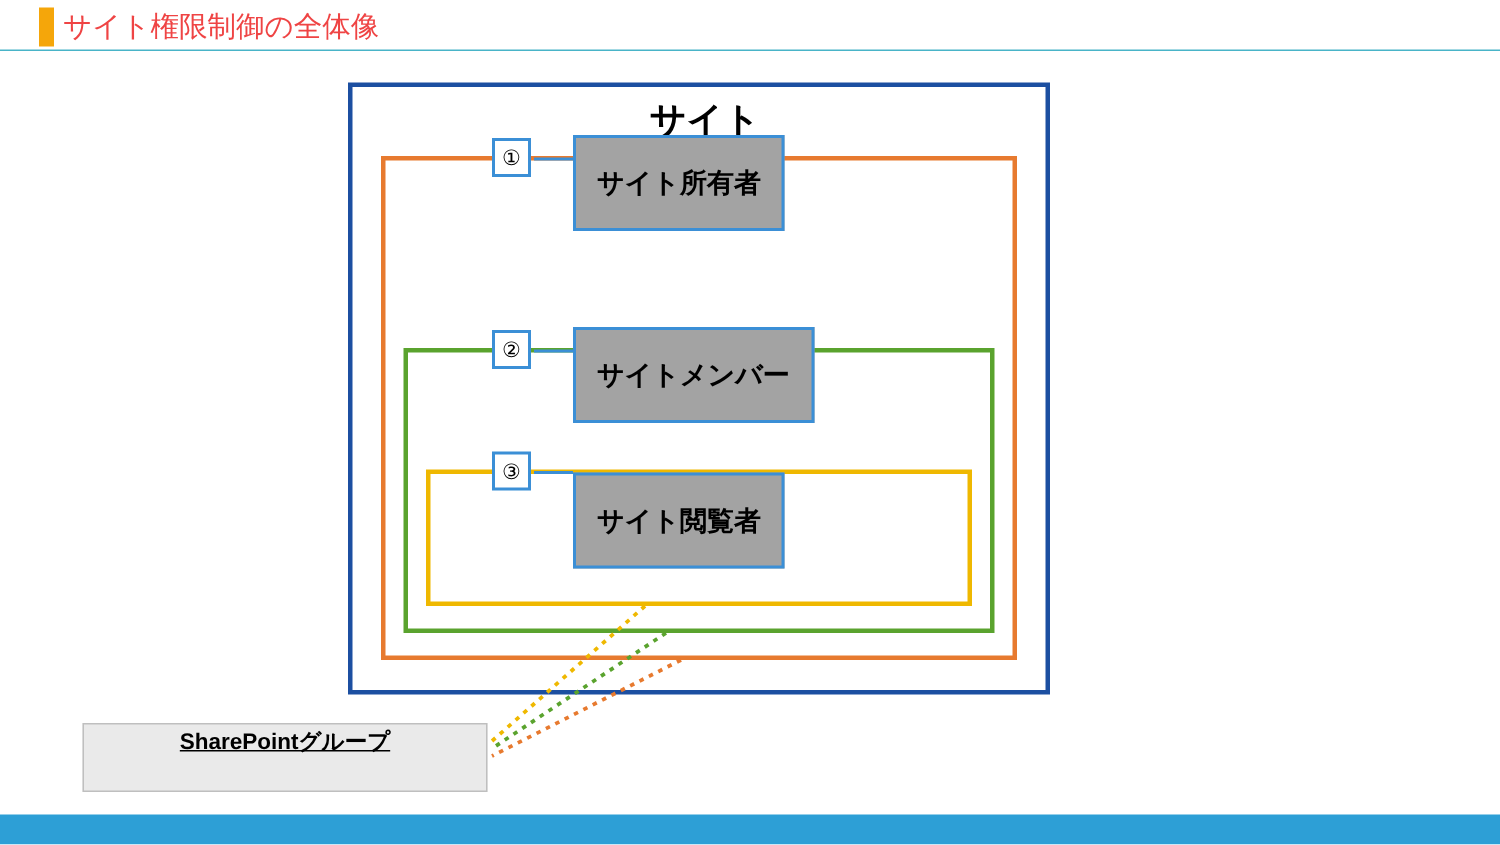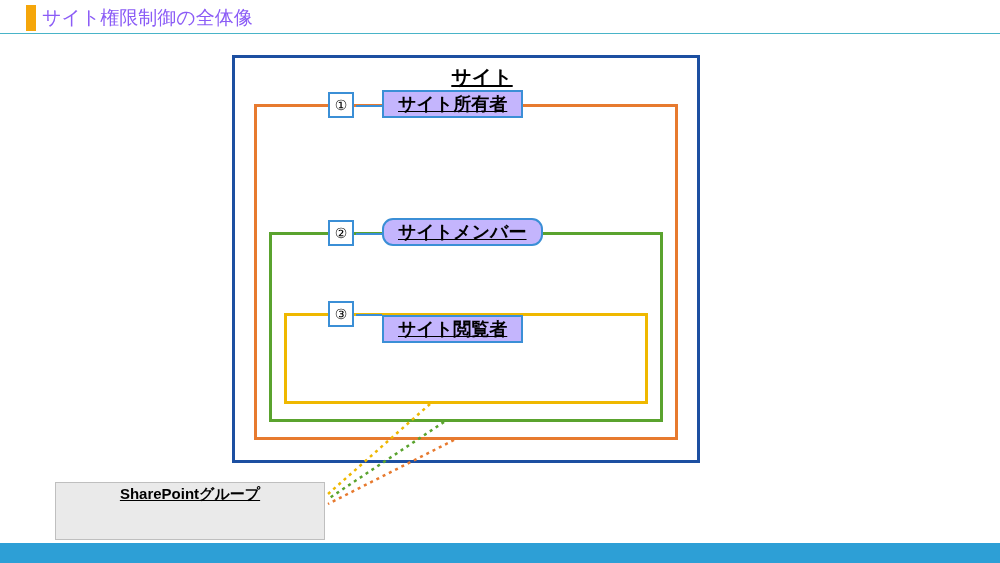--- a/index.html
+++ b/index.html
@@ -27,21 +27,21 @@
     align-items: center;
   }
   .title-accent {
     width: 10px;
     height: 26px;
     background: #f5a60a;
     margin-left: 26px;
   }
   .title-text {
     font-size: 19px;
-    color: #8b5cf6;
+    color: #ef4444;
     margin-left: 6px;
     font-weight: 500;
   }
   .title-rule {
     position: absolute;
     top: 33px;
     left: 0;
     width: 100%;
     height: 0;
     border-top: 1px solid #49b4c8;
@@ -53,24 +53,24 @@
     left: 232px;
     top: 55px;
     width: 468px;
     height: 408px;
     border: 3px solid #1c4fa1;
     box-sizing: border-box;
   }
   .site-title {
     position: absolute;
     top: 6px;
-    left: 16px;
+    left: 4px;
     width: 100%;
     text-align: center;
-    font-size: 20px;
+    font-size: 24px;
     font-weight: 700;
     text-decoration: underline;
   }
 
   
   .owners-box {
     position: absolute;
     left: 254px;
     top: 104px;
     width: 424px;
@@ -108,42 +108,41 @@
     background: #fff;
     box-sizing: border-box;
     font-size: 14px;
     text-align: center;
     line-height: 22px;
   }
   
   .label-box {
     position: absolute;
     border: 2px solid #3b8fd6;
-    background: #c4b5fd;
+    background: #a3a3a3;
     box-sizing: border-box;
     font-size: 18px;
     font-weight: 700;
-    text-decoration: underline;
-    padding: 0 14px;
+    padding: 18px 14px;
     text-align: center;
   }
   
   .mini-conn {
     position: absolute;
     height: 0;
     border-top: 2px solid #3b8fd6;
   }
 
   
   .sp-callout {
     position: absolute;
     left: 55px;
     top: 482px;
     width: 270px;
-    height: 58px;
+    height: 46px;
     background: #eaeaea;
     border: 1px solid #bfbfbf;
     box-sizing: border-box;
     text-align: center;
     padding-top: 2px;
   }
   .sp-callout .line1 {
     font-size: 15px;
     font-weight: 700;
     text-decoration: underline;
@@ -192,21 +191,21 @@
   <div class="members-box"></div>
 
   <div class="visitors-box"></div>
 
   <div class="num-sq" style="left:328px; top:92px;">①</div>
   <div class="mini-conn" style="left:356px; top:105px; width:26px;"></div>
   <div class="label-box" style="left:382px; top:90px;">サイト所有者</div>
 
   <div class="num-sq" style="left:328px; top:220px;">②</div>
   <div class="mini-conn" style="left:356px; top:233px; width:26px;"></div>
-  <div class="label-box" style="left:382px; top:218px;border-radius:11px;">サイトメンバー</div>
+  <div class="label-box" style="left:382px; top:218px;">サイトメンバー</div>
 
   <div class="num-sq" style="left:328px; top:301px;">③</div>
   <div class="mini-conn" style="left:356px; top:314px; width:26px;"></div>
   <div class="label-box" style="left:382px; top:315px;">サイト閲覧者</div>
 
   <svg class="leaders">
     <defs></defs>
     <line x1="454" y1="440" x2="328" y2="504" stroke="#e77a2f" stroke-width="2.5" stroke-dasharray="3 4"></line>
     <line x1="444" y1="422" x2="328" y2="499" stroke="#5aa32e" stroke-width="2.5" stroke-dasharray="3 4"></line>
     <line x1="430" y1="404" x2="328" y2="494" stroke="#efb800" stroke-width="2.5" stroke-dasharray="3 4"></line>

